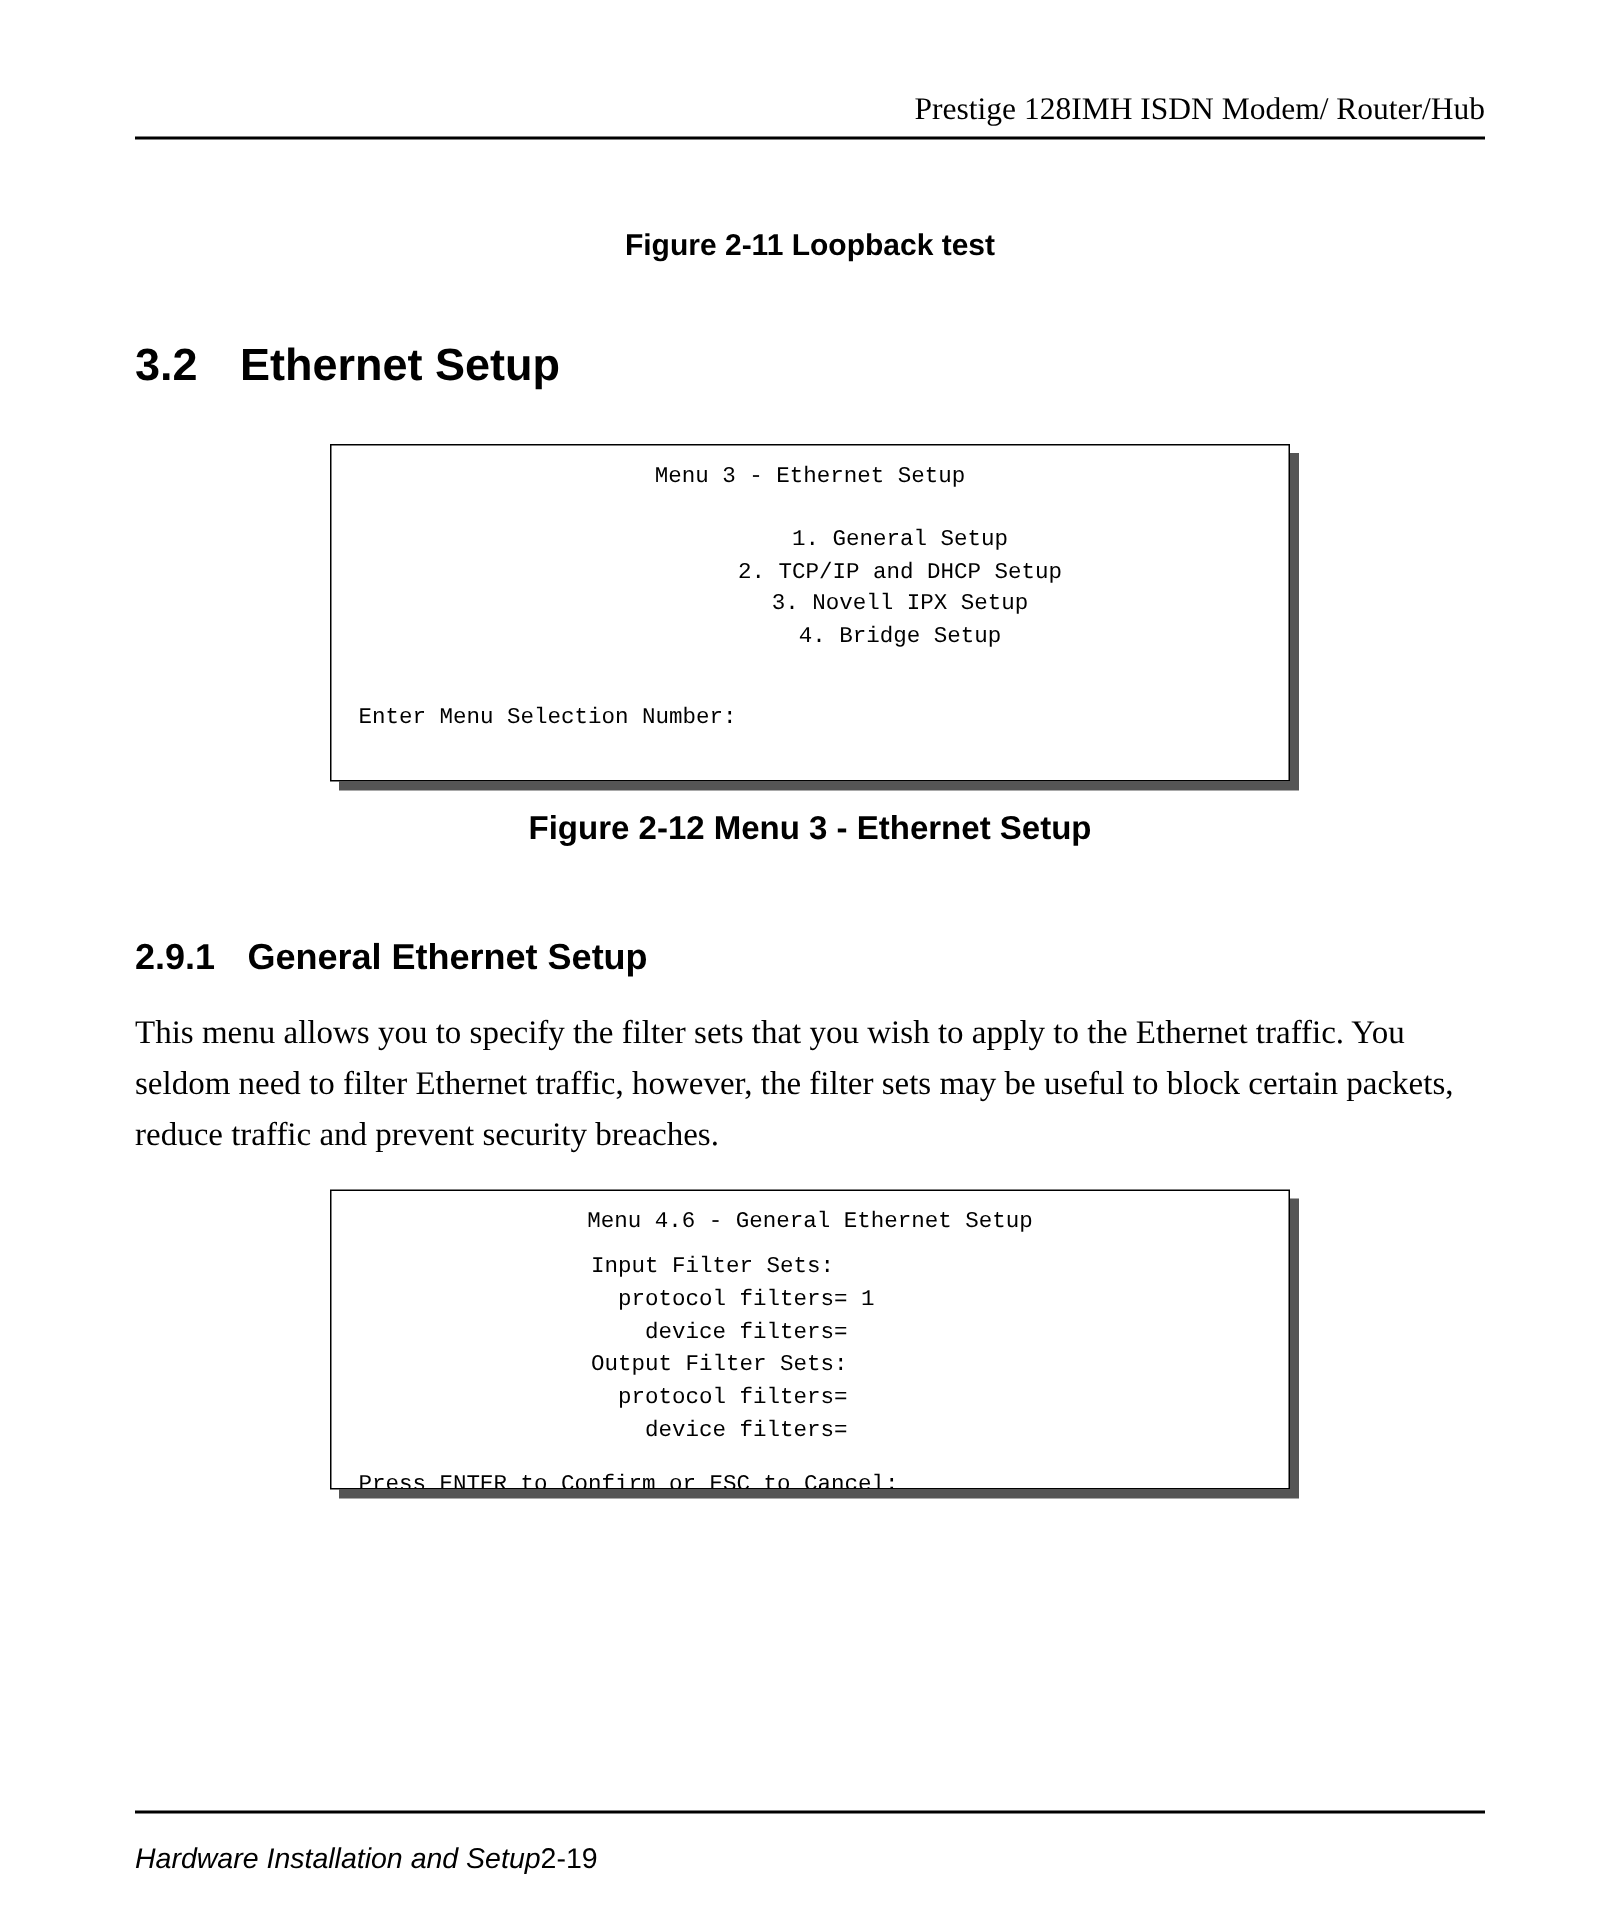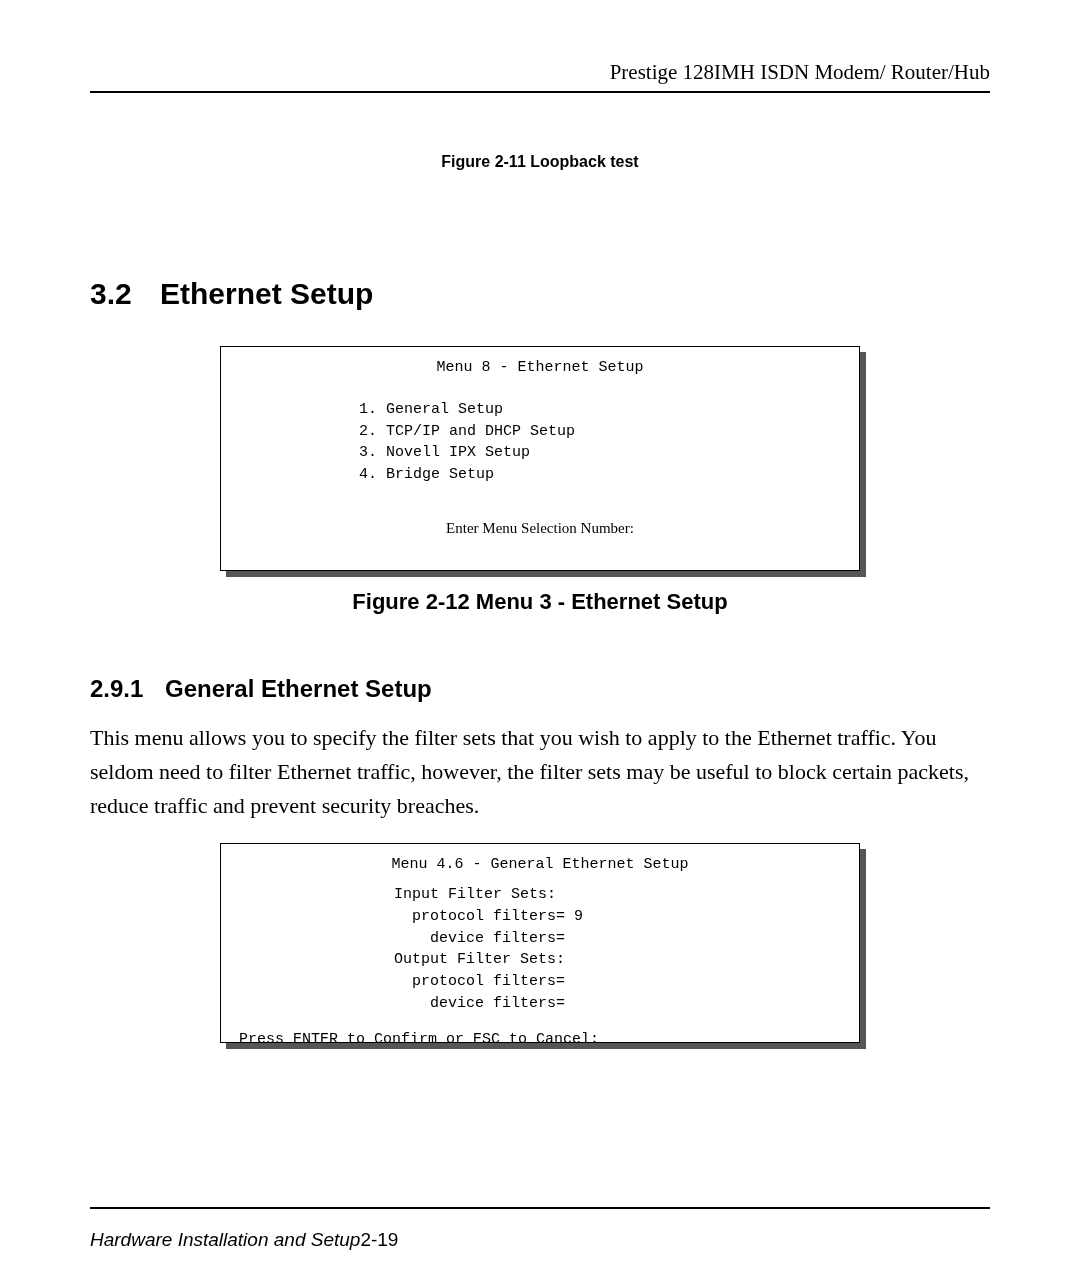--- a/index.html
+++ b/index.html
@@ -24,22 +24,22 @@
   }
   .header-rule {
     border: none;
     border-top: 2px solid #000;
     margin: 0 0 60px 0;
   }
   .fig-caption-top {
     text-align: center;
     font-family: Arial, Helvetica, sans-serif;
     font-weight: bold;
-    font-size: 16px;
-    margin-bottom: 106px;
+    font-size: 20px;
+    margin-bottom: 51px;
   }
   .section-heading {
     font-family: Arial, Helvetica, sans-serif;
     font-weight: bold;
     font-size: 30px;
     margin-bottom: 35px;
   }
   .section-heading .num {
     display: inline-block;
     width: 70px;
@@ -69,22 +69,22 @@
     border: 1.5px solid #000;
     font-family: "Courier New", Courier, monospace;
     font-size: 15px;
     line-height: 1.45;
     box-sizing: border-box;
     overflow: hidden;
   }
   .term1 { height: 225px; padding: 10px 18px; }
   .term2 { height: 200px; padding: 10px 18px; }
   .term-title { text-align: center; }
-  .term-body { padding-top: 20px; padding-left: 120px; }
-  .term-footer { text-align: center; padding-top: 32px; white-space: pre; font-family: Liberation Serif, serif; }
+  .term-body { padding-top: 20px; padding-left: 120px; text-align: center; }
+  .term-footer { padding-top: 32px; white-space: pre; }
   .term2 .term-body2 { padding-top: 8px; padding-left: 155px; white-space: pre; }
   .term2 .term-footer2 { text-align: left; padding-top: 14px; text-decoration: underline; }
   .fig-caption {
     text-align: center;
     font-family: Arial, Helvetica, sans-serif;
     font-weight: bold;
     font-size: 22px;
     margin: 0 0 60px 0;
   }
   .subsection-heading {
@@ -129,21 +129,21 @@
   <div class="fig-caption-top">Figure 2-11 Loopback test</div>
 
   <div class="section-heading">
     <span class="num">3.2</span><span>Ethernet Setup</span>
   </div>
 
 
   <div class="terminal-wrap">
     <div class="terminal-shadow"></div>
     <div class="terminal-box term1">
-      <div class="term-title">Menu 8 - Ethernet Setup</div>
+      <div class="term-title">Menu 3 - Ethernet Setup</div>
       <div class="term-body">
         <div>1. General Setup</div>
         <div>2. TCP/IP and DHCP Setup</div>
         <div>3. Novell IPX Setup</div>
         <div>4. Bridge Setup</div>
       </div>
       <div class="term-footer">Enter Menu Selection Number:</div>
     </div>
   </div>
 
@@ -153,21 +153,21 @@
     <span class="num">2.9.1</span><span>General Ethernet Setup</span>
   </div>
 
   <div class="body-text">This menu allows you to specify the filter sets that you wish to apply to the Ethernet traffic.  You seldom need to filter Ethernet traffic, however, the filter sets may be useful to block certain packets, reduce traffic and prevent security breaches.</div>
 
   <div class="terminal-wrap">
     <div class="terminal-shadow"></div>
     <div class="terminal-box term2">
       <div class="term-title">Menu 4.6 - General Ethernet Setup</div>
       <div class="term-body2">Input Filter Sets:
-  protocol filters= 9
+  protocol filters= 1
     device filters=
 Output Filter Sets:
   protocol filters=
     device filters=</div>
       <div class="term-footer2">Press ENTER to Confirm or ESC to Cancel:</div>
     </div>
   </div>
 
   <hr class="footer-rule">
   <div class="running-footer">

